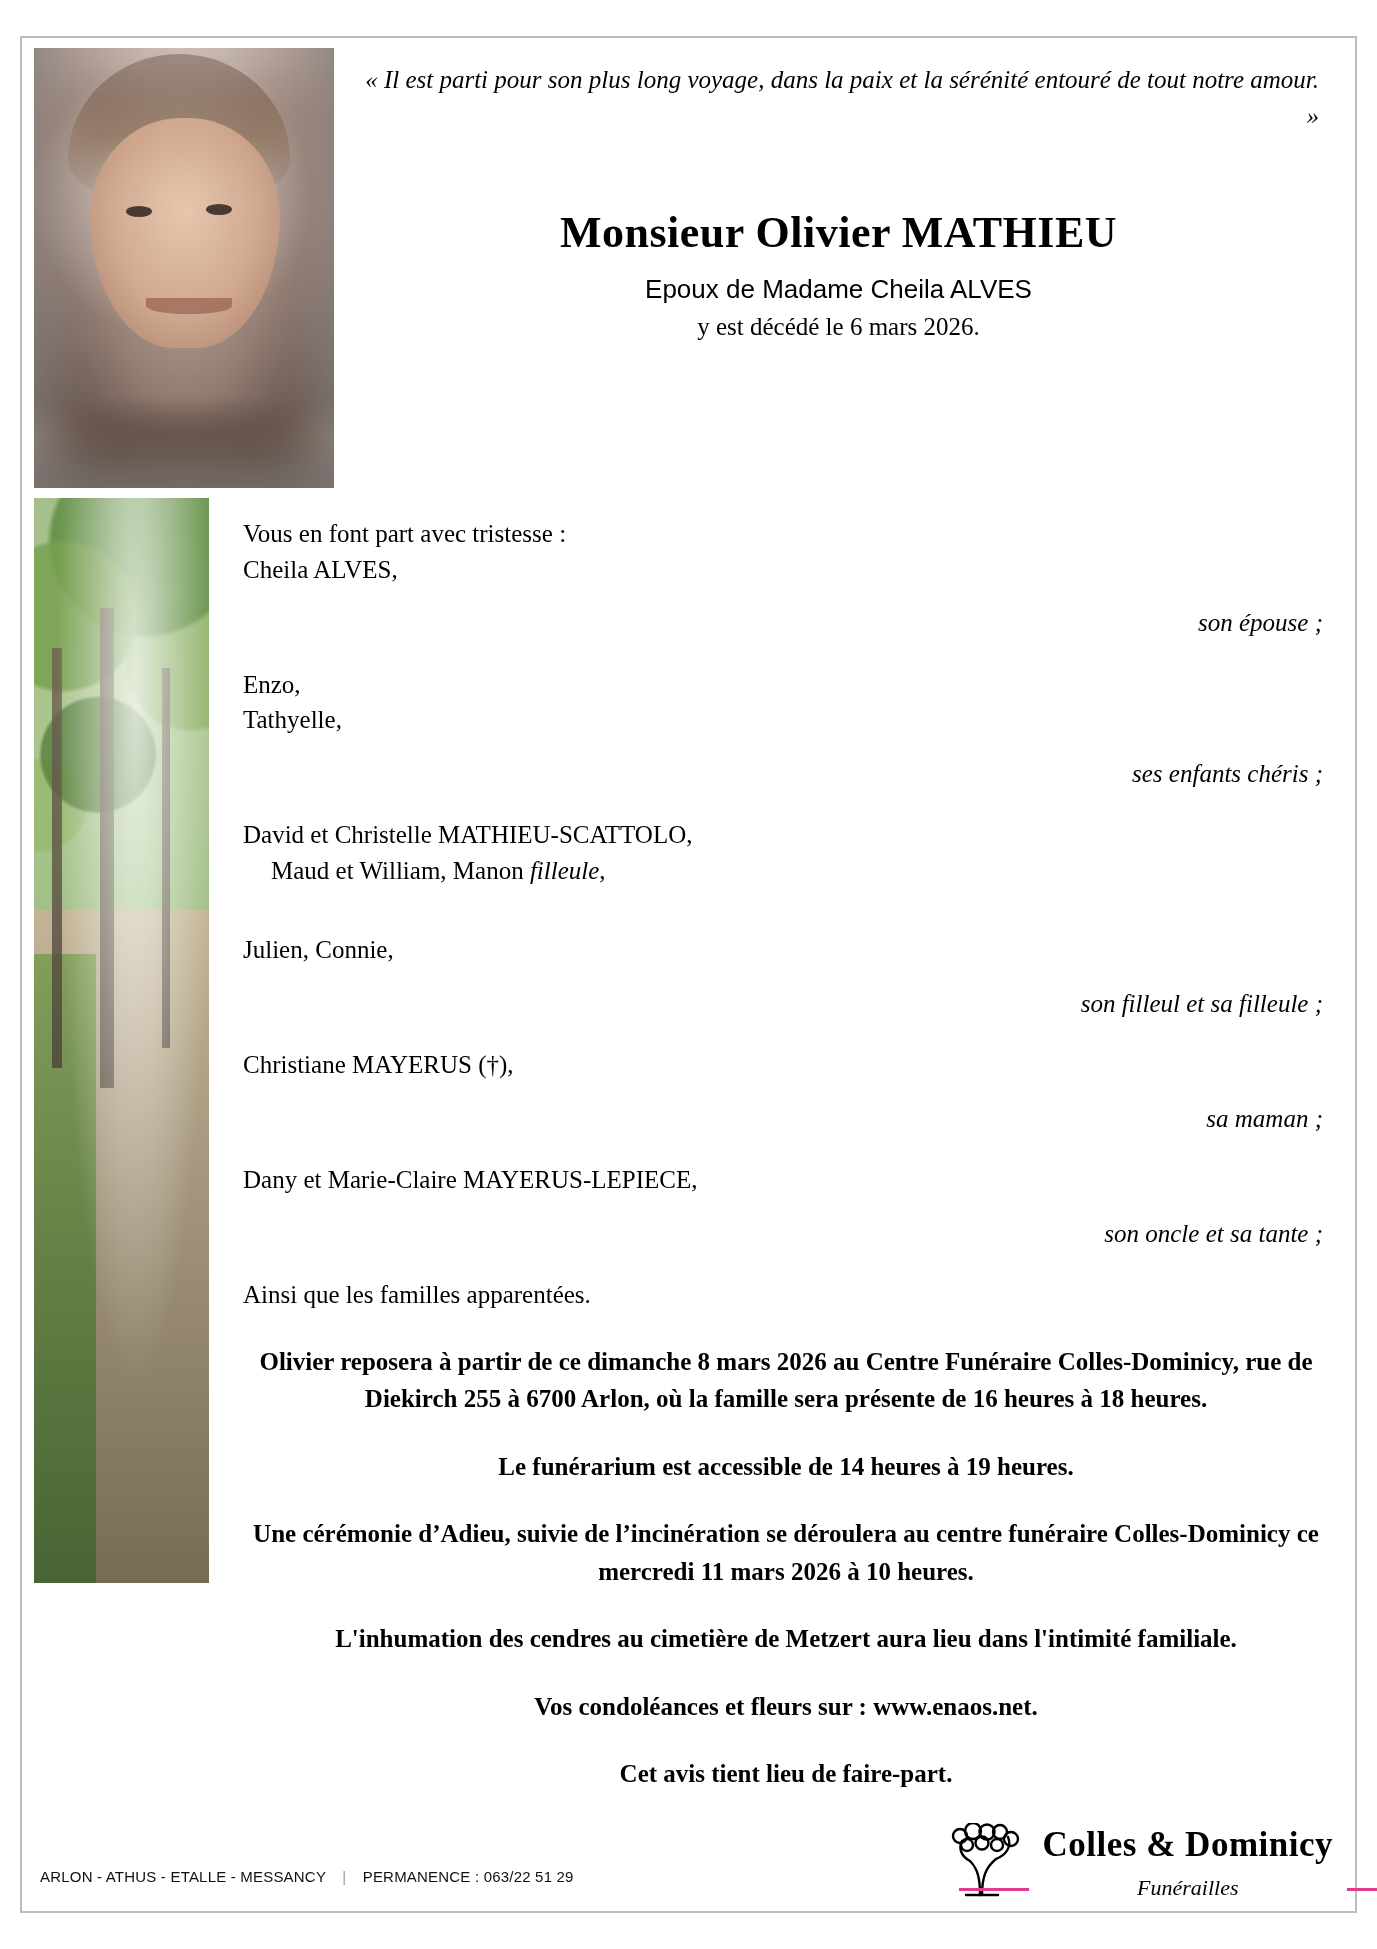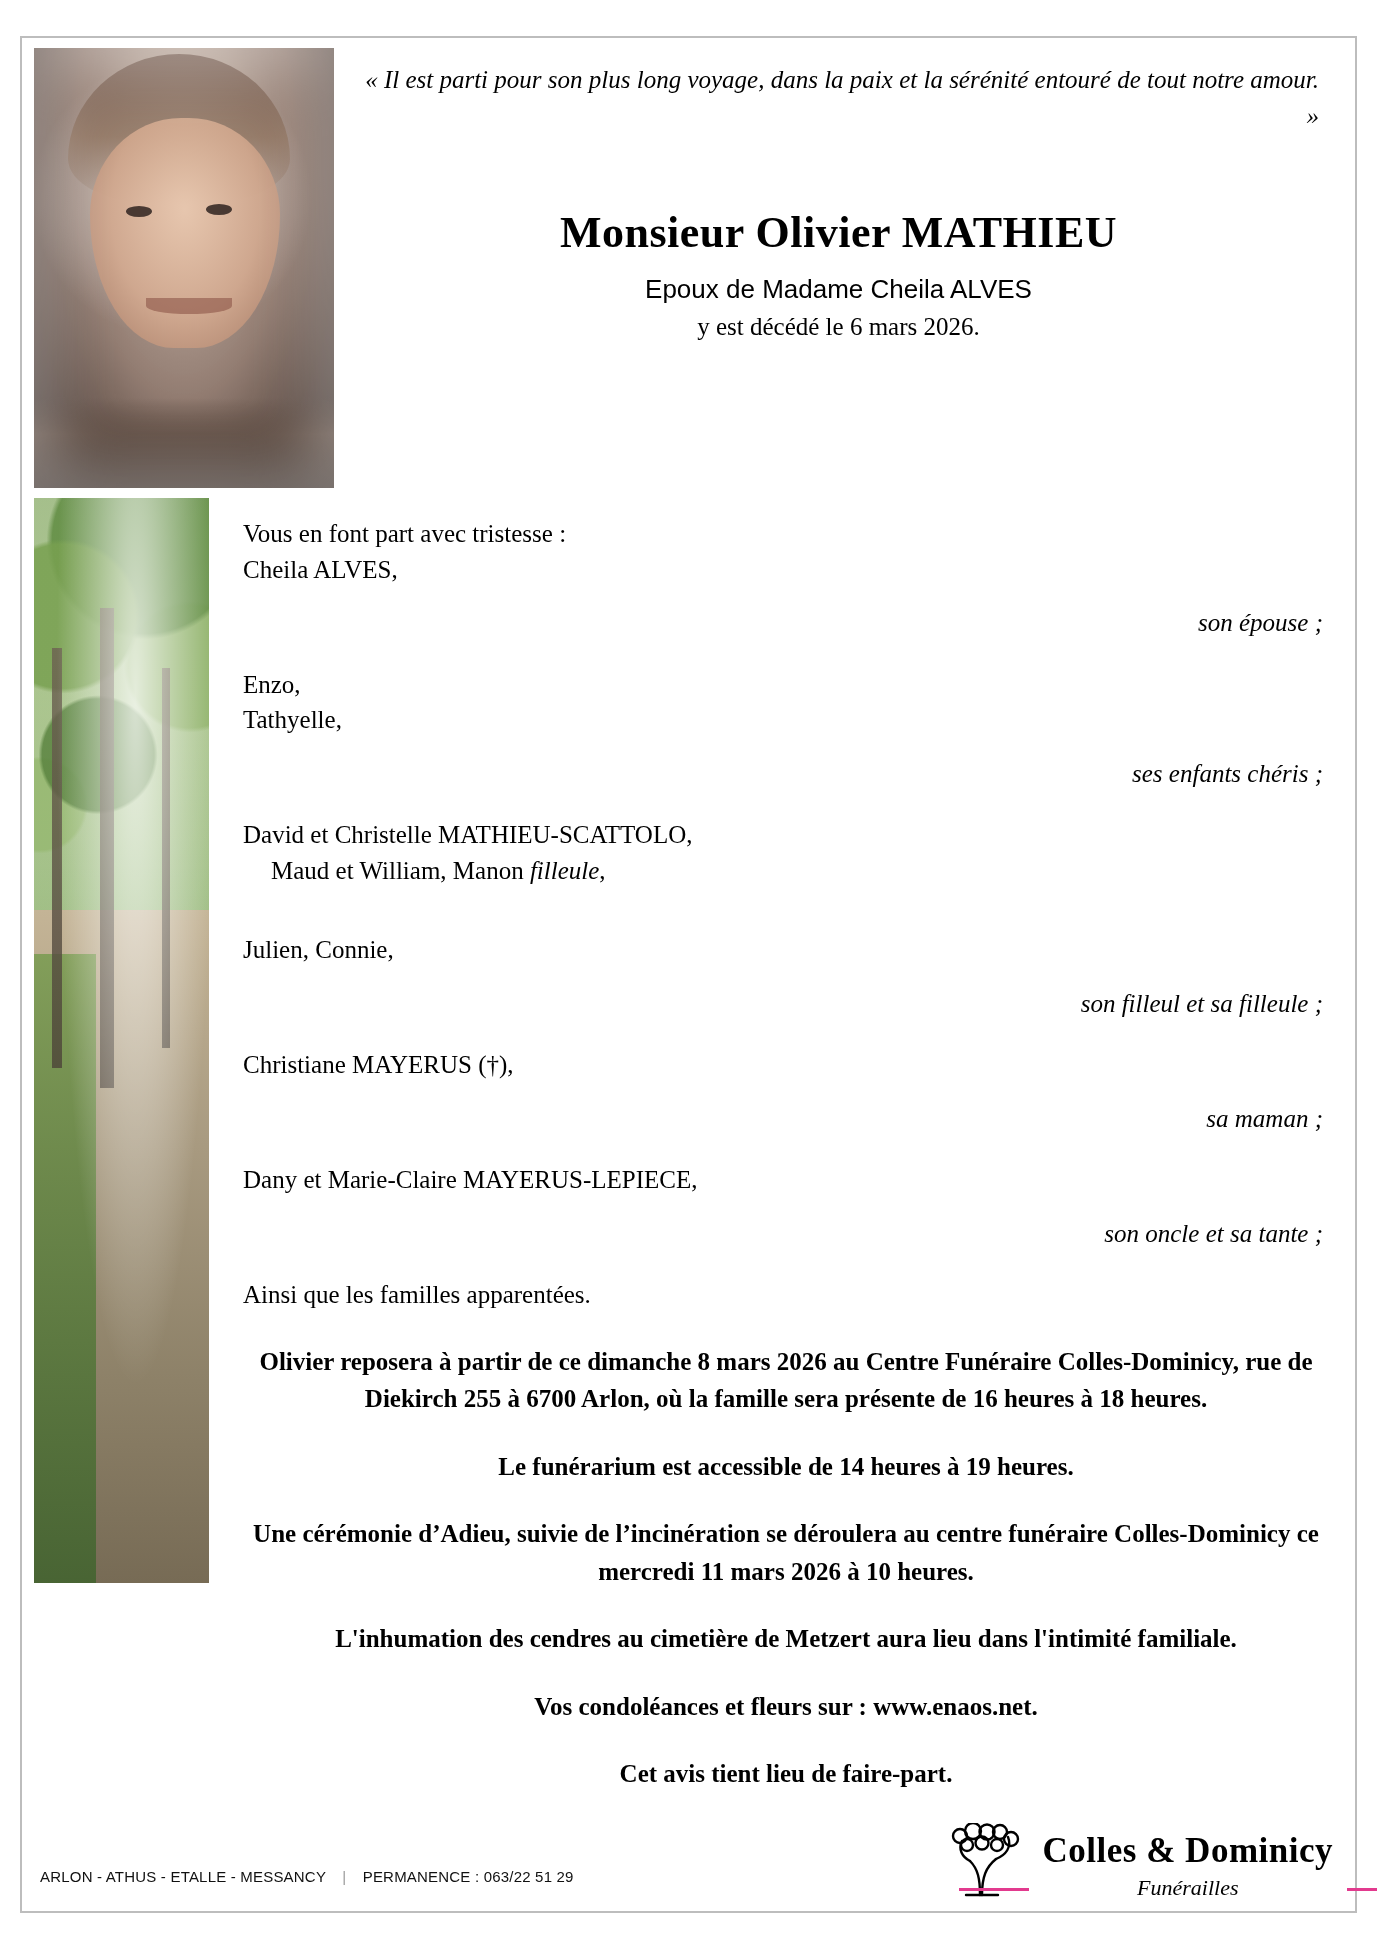--- a/index.html
+++ b/index.html
@@ -243,21 +243,21 @@
     line-height: 1;
   }
   .brand-name {
     font-family: "Liberation Serif", serif;
     font-weight: bold;
     font-size: 35px;
     letter-spacing: .5px;
   }
   .brand-sub {
     position: relative;
-    margin-top: 9px;
+    margin-top: 15px;
     font-family: "Liberation Serif", serif;
     font-style: italic;
     font-size: 22px;
   }
   .brand-sub .rule {
     position: absolute;
     top: 50%;
     height: 3px;
     background: #e23a8e;
     width: 70px;

